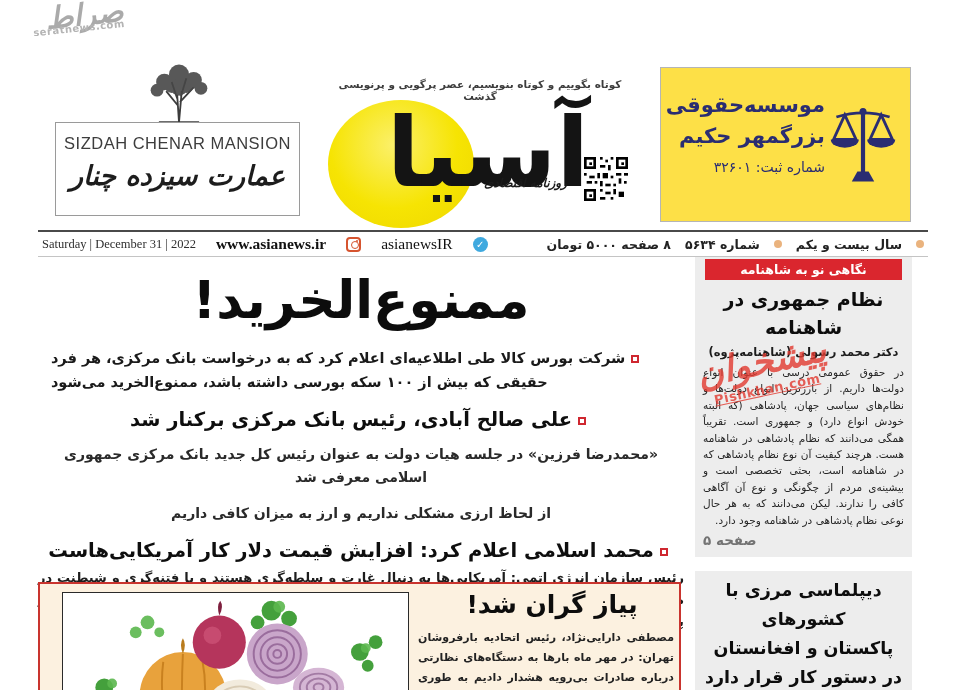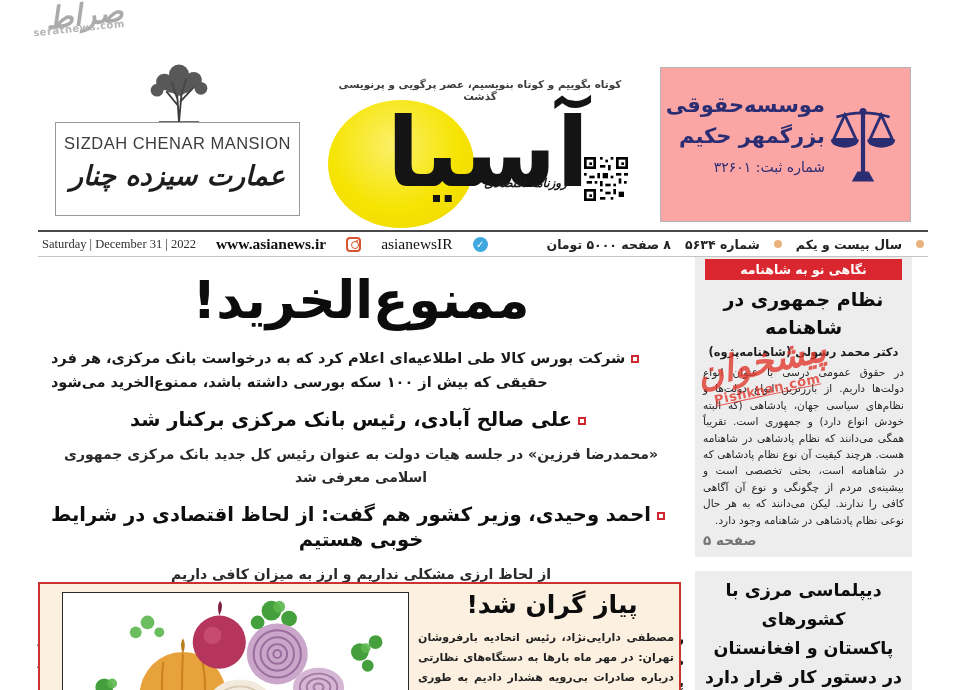--- a/index.html
+++ b/index.html
@@ -27,21 +27,21 @@
   #mansion-fa { position:absolute; left:0; right:0; top:100px; text-align:center; font-size:27px; font-weight:900; font-style:italic; color:#1d1d1d; font-family:"DejaVu Serif", serif; }
 
   #logo-tagline { position:absolute; left:335px; top:78px; width:290px; text-align:center; font-size:10.5px; font-weight:700; color:#3c3c3c; }
   #logo-circle { position:absolute; left:328px; top:100px; width:146px; height:128px; border-radius:50%;
                  background:radial-gradient(circle at 45% 35%, #fbf06a 0%, #f6e403 55%, #eed600 100%); }
   #logo-name { position:absolute; left:332px; top:84px; width:312px; height:142px; font-size:96px; font-weight:900;
                color:#141414; text-align:center; line-height:138px; letter-spacing:-4px; z-index:5; }
   #logo-subtitle { position:absolute; left:478px; top:176px; width:95px; text-align:center; font-size:12px; font-weight:700; font-style:italic; color:#1a1a1a; z-index:6; }
   #logo-qr { position:absolute; left:584px; top:157px; width:44px; height:44px; z-index:6; }
 
-  #law-ad { position:absolute; left:660px; top:67px; width:251px; height:155px; border:1px solid #b5b5b5; background:#fca5a5; }
+  #law-ad { position:absolute; left:660px; top:67px; width:251px; height:155px; border:1px solid #b5b5b5; background:#fde047; }
   #law-text { position:absolute; right:85px; left:10px; top:22px; text-align:right; color:#2a2d72; }
   #law-l1 { font-size:21px; font-weight:800; line-height:30px; }
   #law-l2 { font-size:21px; font-weight:800; line-height:32px; }
   #law-l3 { font-size:14px; font-weight:400; line-height:30px; }
   #law-scales { position:absolute; right:12px; top:22px; width:70px; height:110px; }
 
   
   #dateline { position:absolute; left:38px; top:230px; width:890px; height:27px;
               border-top:2px solid #4a4a4a; border-bottom:1px solid #c4c4c4;
               display:flex; align-items:center; justify-content:space-between; background:#fff; z-index:4; padding:0 4px; }
@@ -203,21 +203,20 @@
   <div id="main-col">
     <div id="lead-headline" class="fa">ممنوع‌الخرید!</div>
     <div id="lead-deck" class="fa"><span class="bullet"></span><span>شرکت بورس کالا طی اطلاعیه‌ای اعلام کرد که به درخواست بانک مرکزی، هر فرد حقیقی که بیش از ۱۰۰ سکه بورسی داشته باشد، ممنوع‌الخرید می‌شود</span></div>
 
     <div class="story">
       <div class="story-h fa"><span class="bullet"></span><span>علی صالح آبادی، رئیس بانک مرکزی برکنار شد</span></div>
       <div class="story-s fa">«محمدرضا فرزین» در جلسه هیات دولت به عنوان رئیس کل جدید بانک مرکزی جمهوری اسلامی معرفی شد</div>
     </div>
 
     <div class="story">
-      <div class="story-h fa"><span class="bullet"></span><span>احمد وحیدی، وزیر کشور هم گفت: از لحاظ اقتصادی در شرایط خوبی هستیم</span></div>
       <div class="story-s fa">از لحاظ ارزی مشکلی نداریم و ارز به میزان کافی داریم</div>
     </div>
 
     <div class="story">
       <div class="story-h fa"><span class="bullet"></span><span>محمد اسلامی اعلام کرد: افزایش قیمت دلار کار آمریکایی‌هاست</span></div>
       <div class="story-p fa">رئیس سازمان انرژی اتمی: آمریکایی‌ها به دنبال غارت و سلطه‌گری هستند و با فتنه‌گری و شیطنت در مناطق مختلف جهان به دنبال نفوذ و سلطه‌گری بر حکومت‌ها هستند. وی افزود: افزایش قیمت دلار و پایین آوردن ارزش پول ملی از جمله ماموریت‌های آمریکایی‌هاست</div>
     </div>
   </div>
 
   <div id="onion-box">

